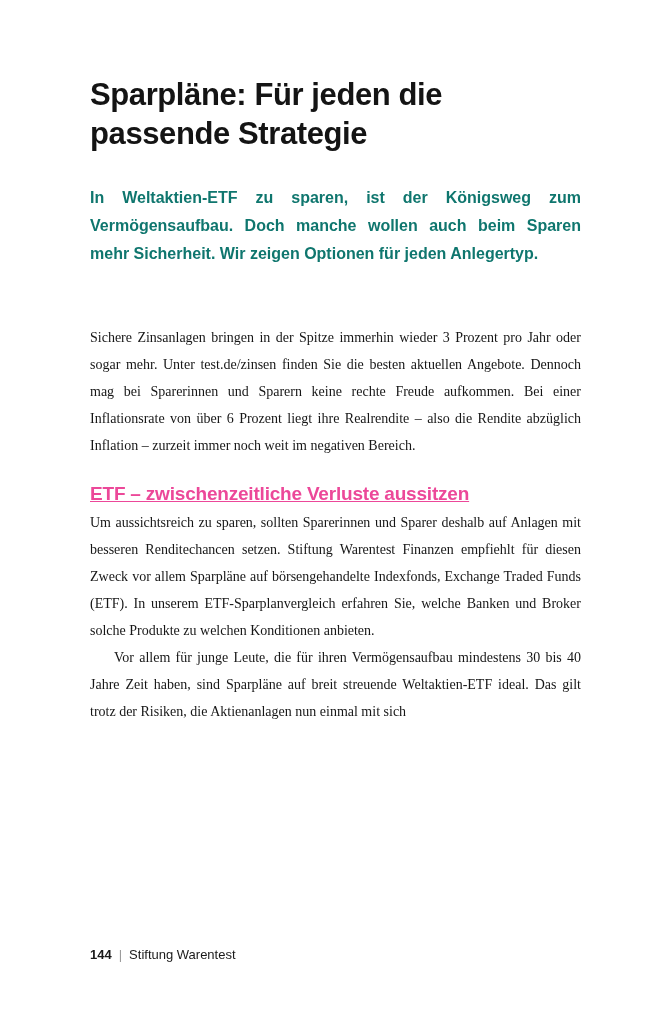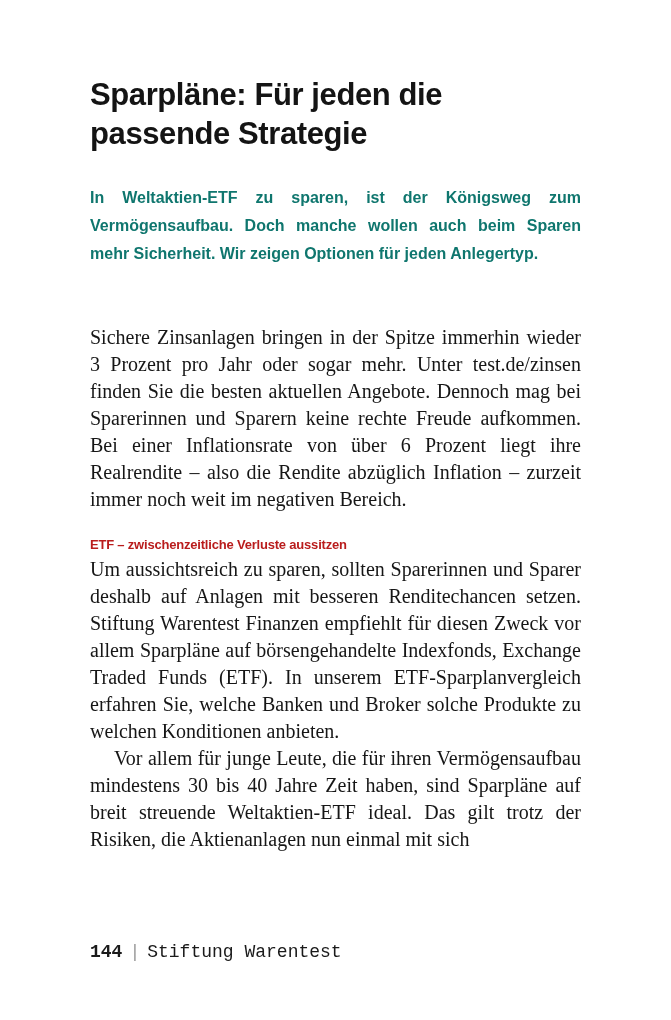--- a/index.html
+++ b/index.html
@@ -34,44 +34,45 @@
       font-size: 16px;
       line-height: 28px;
       text-align: justify;
       color: #0f766e;
       margin: 0 0 56px 0;
       hyphens: auto;
       -webkit-hyphens: auto;
     }
     .body-text {
       font-family: "Liberation Serif", serif;
-      font-size: 20px;
+      font-size: 14px;
       line-height: 27px;
       text-align: justify;
       color: #161616;
       margin: 0;
       hyphens: auto;
       -webkit-hyphens: auto;
     }
     .section-heading {
       font-family: "Liberation Sans", sans-serif;
       font-weight: 700;
-      font-size: 13px;
+      font-size: 19px;
       letter-spacing: -0.2px;
-      color: #b91c1c;
+      color: #ec4899;
       margin: 24px 0 4px 0;
       white-space: nowrap;
+      text-decoration: underline;
     }
     .indent { text-indent: 24px; font-family: Liberation Serif, serif; }
     .page-footer {
       position: absolute;
       left: 90px;
       bottom: 58px;
-      font-family: Liberation Mono, monospace;
-      font-size: 18px;
+      font-family: Liberation Sans, sans-serif;
+      font-size: 13px;
       color: #1a1a1a;
     }
     .page-footer .page-num { font-weight: 700; }
     .page-footer .sep {
       color: #9a9a9a;
       padding: 0 7px;
       font-weight: 400;
     }
   </style>
 </head>

